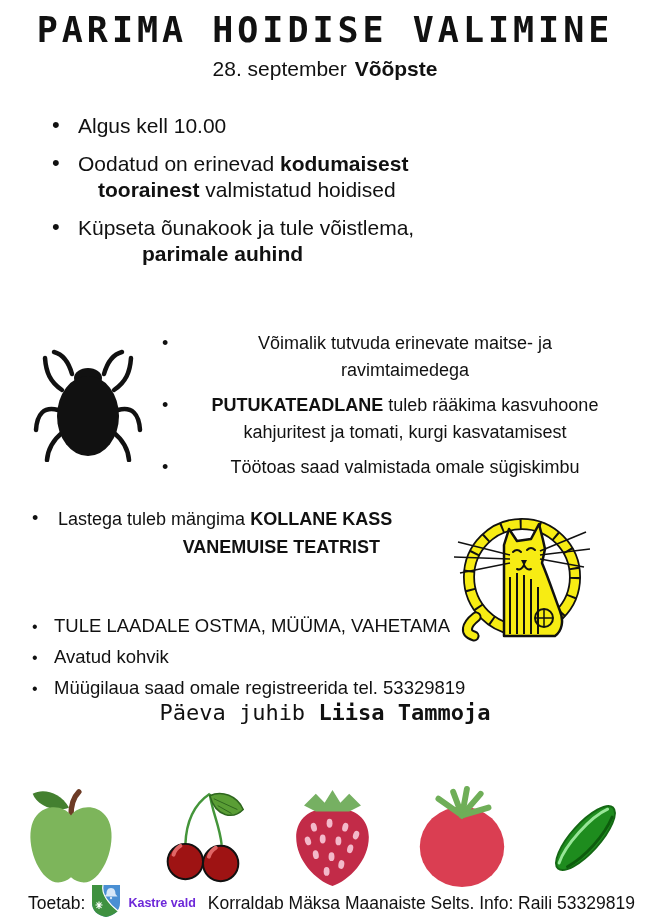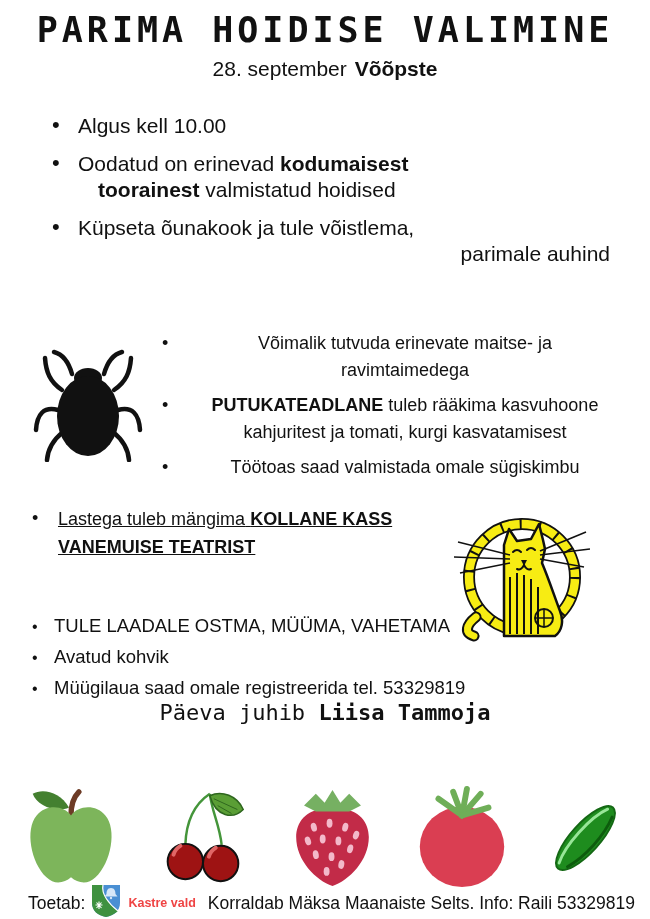--- a/index.html
+++ b/index.html
@@ -17,50 +17,50 @@
   .subtitle b{margin-left:2px;}
   .location{position:absolute;top:83px;left:0;width:100%;text-align:center;font-size:17.5px;}
   
   .blist{list-style:none;margin:0;padding:0;}
   .blist li{position:relative;padding-left:28px;}
   .blist li::before{content:"•";position:absolute;left:2px;top:-1px;}
   .main-list{position:absolute;top:113px;left:50px;width:560px;font-size:21px;line-height:26px;}
   .main-list li{margin-bottom:12px;}
   .main-list li::before{font-size:22px;}
   .line2-indent{display:block;margin-left:20px;}
-  .line2-center{display:block;margin-left:64px;font-weight:normal;text-align:right;}
+  .line2-center{display:block;margin-left:64px;font-weight:bold;}
   
   .bug-row{position:absolute;top:330px;left:32px;width:596px;display:flex;}
   .bug-icon-box{flex:none;width:112px;height:118px;margin-top:14px;}
   .bug-list{flex:1;margin-left:14px;font-size:18px;line-height:27px;}
   .bug-list li{margin-bottom:8px;text-align:center;padding-left:24px;}
   .bug-list li::before{left:4px;top:0;}
   
   .cat-row{position:absolute;top:505px;left:30px;width:590px;height:150px;}
-  .cat-list{width:430px;font-size:18px;line-height:28px;text-decoration:underline;}
-  .cat-line2{display:block;text-align:left;padding-right:80px;font-weight:bold;}
+  .cat-list{width:430px;font-size:18px;line-height:28px;}
+  .cat-line2{display:block;text-align:right;padding-right:80px;font-weight:bold;}
   .cat-box{position:absolute;right:28px;top:10px;width:140px;height:130px;}
   
   .market-list{position:absolute;top:612px;left:30px;width:520px;font-size:18.5px;line-height:27px;}
   .market-list li{margin-bottom:4px;padding-left:24px;}
   .market-list li::before{font-size:16px;top:1px;}
   
   .host-line{
     position:absolute;top:700px;left:0;width:100%;text-align:center;
     font-family:"DejaVu Sans Mono",monospace;font-size:22px;white-space:nowrap;
   }
   
   .fruit-row{position:absolute;top:782px;left:12px;width:626px;height:112px;
     display:flex;justify-content:space-between;align-items:center;}
   .fruit-row svg{display:block;}
   
   .footer-row{position:absolute;top:884px;left:28px;width:614px;display:flex;align-items:center;}
   .toetab{font-size:17.5px;}
   .logo-box{margin:0 7px 0 6px;}
-  .kastre-label{font-size:12.5px;font-weight:bold;color:#ef4444;margin-right:12px;white-space:nowrap;}
+  .kastre-label{font-size:12.5px;font-weight:bold;color:#6d28d9;margin-right:12px;white-space:nowrap;}
   .organizer{font-size:17.5px;white-space:nowrap;}
 </style>
 </head>
 <body>
 
 <div class="poster">
 
   <div class="title">PARIMA HOIDISE VALIMINE</div>
   <div class="subtitle">
     <span>28. september</span>

